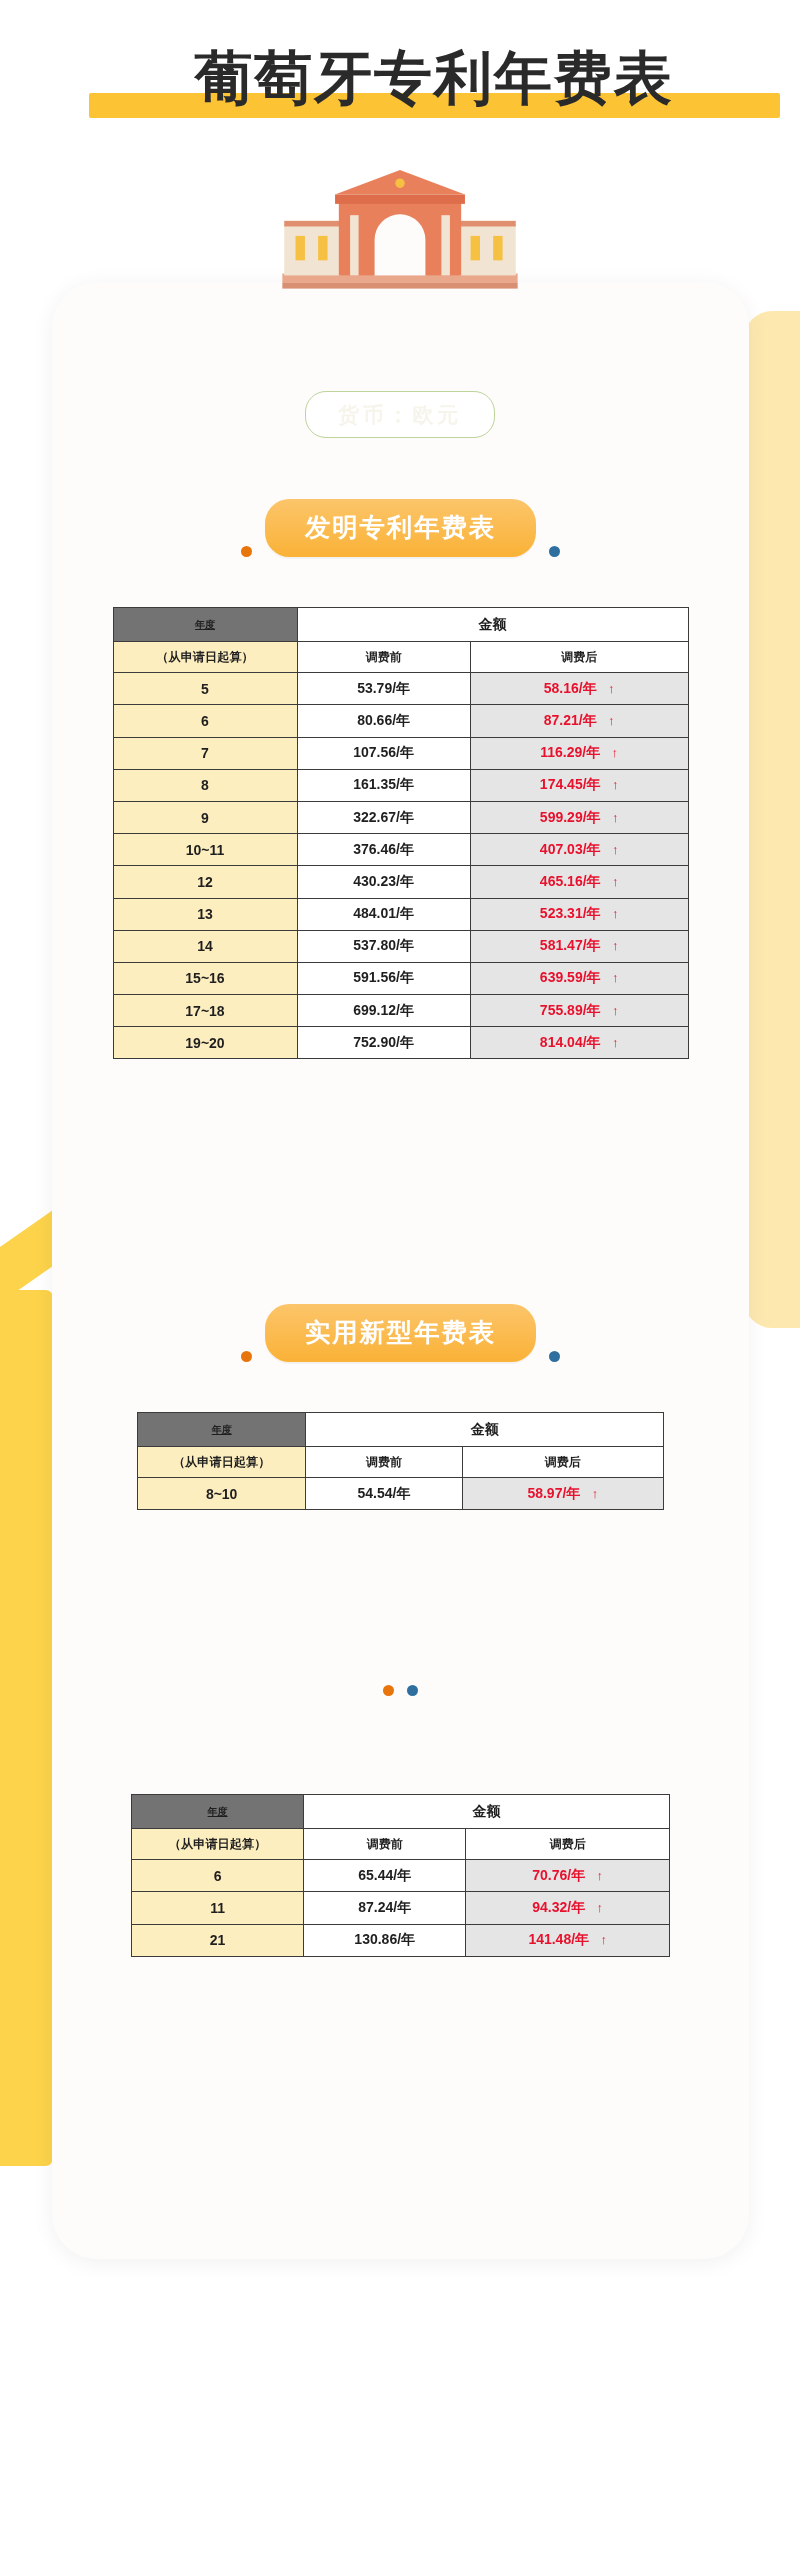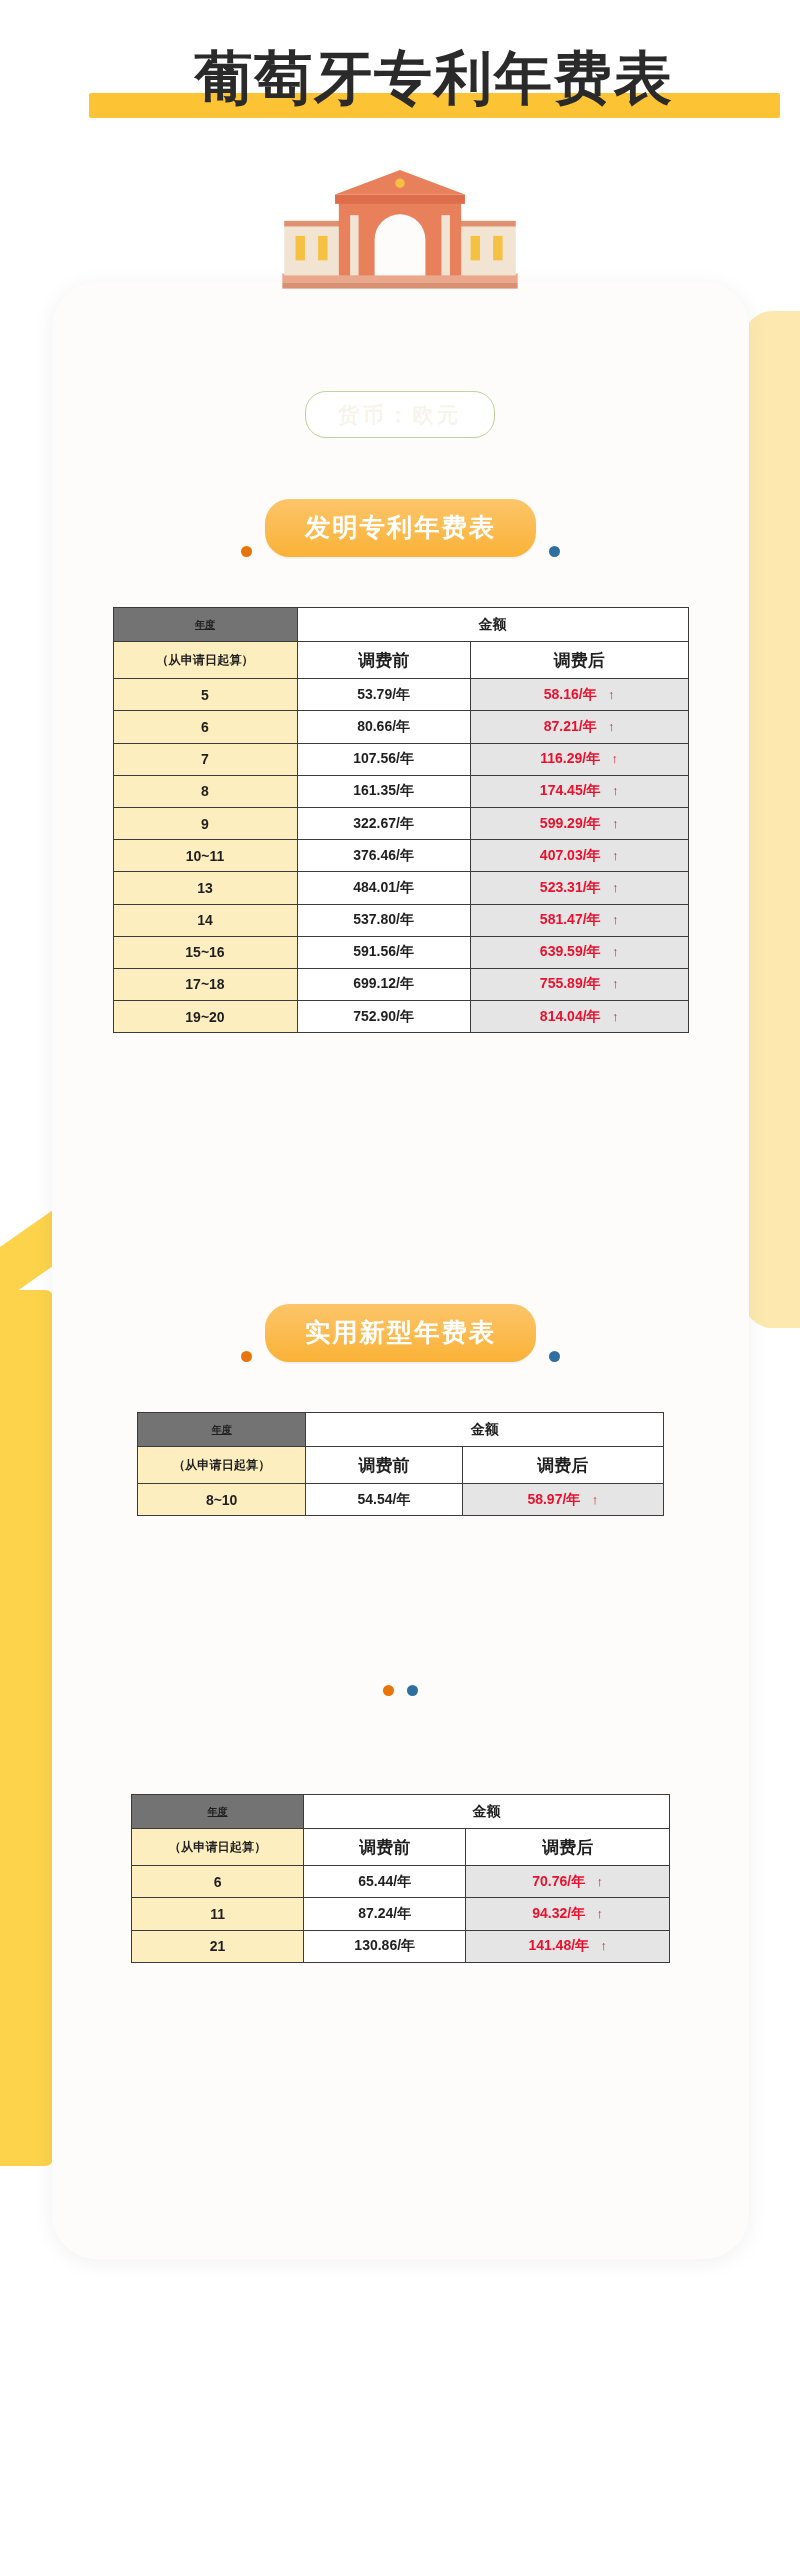--- a/index.html
+++ b/index.html
@@ -176,21 +176,21 @@
     text-decoration: underline;
   }
   th.hdr-amount {
     padding: 7.5px 3.8px;
     background: #ffffff;
     font-size: 14px;
   }
   th.hdr-sub {
     padding: 6.6px 3.8px;
     background: #ffffff;
-    font-size: 17px;
+    font-size: 12px;
     font-weight: bold;
   }
   th.hdr-year2 {
     padding: 6.6px 3.8px;
     background: #fdeec0;
     font-size: 12.2px;
   }
   td.year {
     background: #fdeec0;
     padding: 6.6px 3.8px;
@@ -307,20 +307,25 @@
       <td class="year">9</td>
       <td class="before">322.67/年</td>
       <td class="after"><span>599.29/年</span><span class="arrow">↑</span></td>
     </tr>
     <tr>
       <td class="year">10~11</td>
       <td class="before">376.46/年</td>
       <td class="after"><span>407.03/年</span><span class="arrow">↑</span></td>
     </tr>
     <tr>
+      <td class="year">12</td>
+      <td class="before">430.23/年</td>
+      <td class="after"><span>465.16/年</span><span class="arrow">↑</span></td>
+    </tr>
+    <tr>
       <td class="year">13</td>
       <td class="before">484.01/年</td>
       <td class="after"><span>523.31/年</span><span class="arrow">↑</span></td>
     </tr>
     <tr>
       <td class="year">14</td>
       <td class="before">537.80/年</td>
       <td class="after"><span>581.47/年</span><span class="arrow">↑</span></td>
     </tr>
     <tr>

